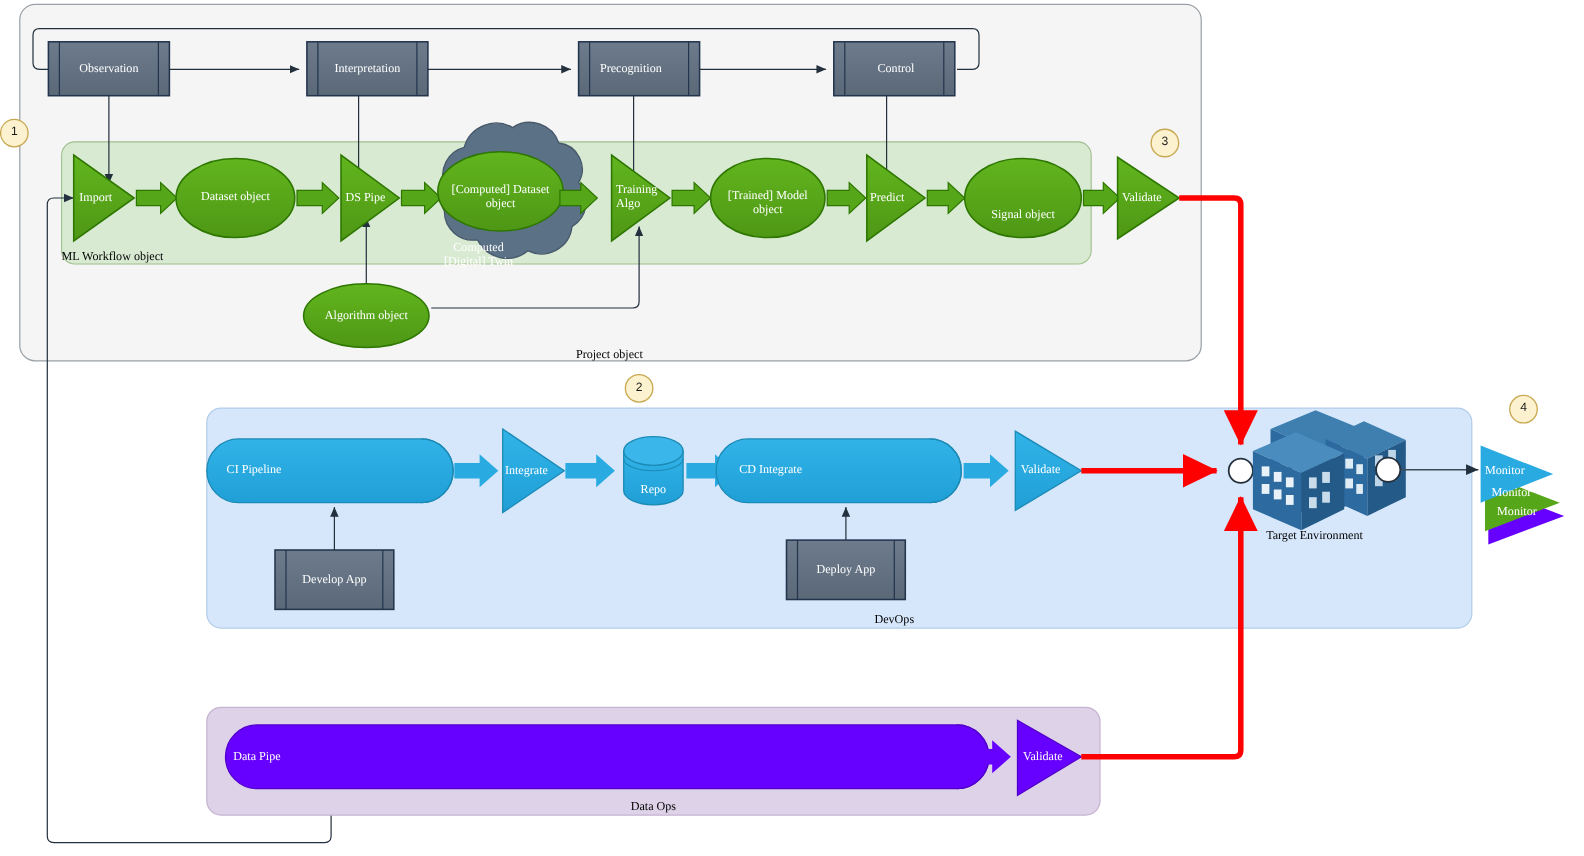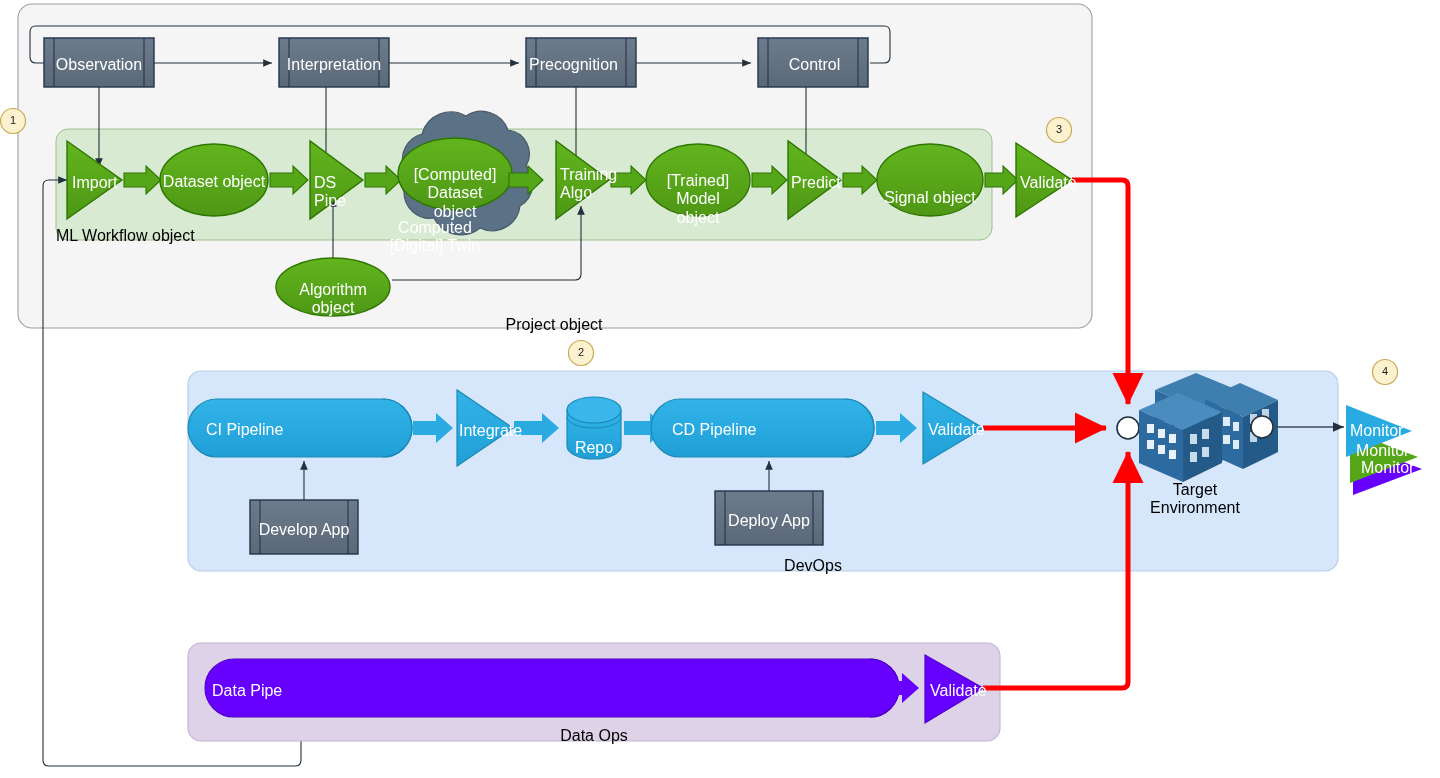--- a/index.html
+++ b/index.html
@@ -1,20 +1,20 @@
 <!DOCTYPE html>
 <html><head>
 <meta charset="utf-8">
 <style>
   html,body{margin:0;padding:0;background:#ffffff;}
   body{font-family:"Liberation Sans","DejaVu Sans",sans-serif;}
   #stage{position:relative;width:1440px;height:778px;overflow:hidden;background:#fff;}
   #svgroot{position:absolute;left:0;top:0;width:1440px;height:778px;}
-  .lbl{position:absolute;color:#ffffff;font-size:16px;line-height:1.15;text-align:center;
-       pointer-events:none;white-space:pre-line;}
+  .lbl{position:absolute;color:#ffffff;font-size:11px;line-height:1.15;text-align:center;
+       pointer-events:none;white-space:pre-line;font-family:Liberation Serif, serif;}
   .lbl.dark{color:#000000;}
   .lbl.left{text-align:left;}
   .badge-t{position:absolute;font-size:11px;color:#1a1a1a;text-align:center;width:22px;}
 </style>
 </head>
 <body>
 
 <div id="stage">
 
 <svg id="svgroot" viewBox="0 0 1440 778" xmlns="http://www.w3.org/2000/svg">
@@ -326,21 +326,21 @@
 <div class="lbl" style="left:277px;top:281px;width:112px;">Algorithm object</div>
 
 <div class="lbl dark left" style="left:56px;top:227px;width:160px;">ML Workflow object</div>
 <div class="lbl dark" style="left:494px;top:316px;width:120px;">Project object</div>
 <div class="lbl dark" style="left:770px;top:557px;width:86px;">DevOps</div>
 <div class="lbl dark" style="left:551px;top:727px;width:86px;">Data Ops</div>
 
 <div class="lbl left" style="left:206px;top:421px;width:120px;">CI Pipeline</div>
 <div class="lbl left" style="left:459px;top:422px;width:64px;">Integrate</div>
 <div class="lbl" style="left:565px;top:439px;width:58px;">Repo</div>
-<div class="lbl left" style="left:672px;top:421px;width:120px;">CD Pipeline</div>
+<div class="lbl left" style="left:672px;top:421px;width:120px;">CD Integrate</div>
 <div class="lbl left" style="left:928px;top:421px;width:62px;">Validate</div>
 <div class="lbl" style="left:250px;top:521px;width:108px;">Develop App</div>
 <div class="lbl" style="left:715px;top:512px;width:108px;">Deploy App</div>
 
 <div class="lbl left" style="left:212px;top:682px;width:100px;">Data Pipe</div>
 <div class="lbl left" style="left:930px;top:682px;width:62px;">Validate</div>
 
 <div class="lbl dark" style="left:1134px;top:481px;width:122px;">Target Environment</div>
 <div class="lbl left" style="left:1350px;top:422px;width:60px;">Monitor</div>
 <div class="lbl left" style="left:1356px;top:442px;width:60px;">Monitor</div>

